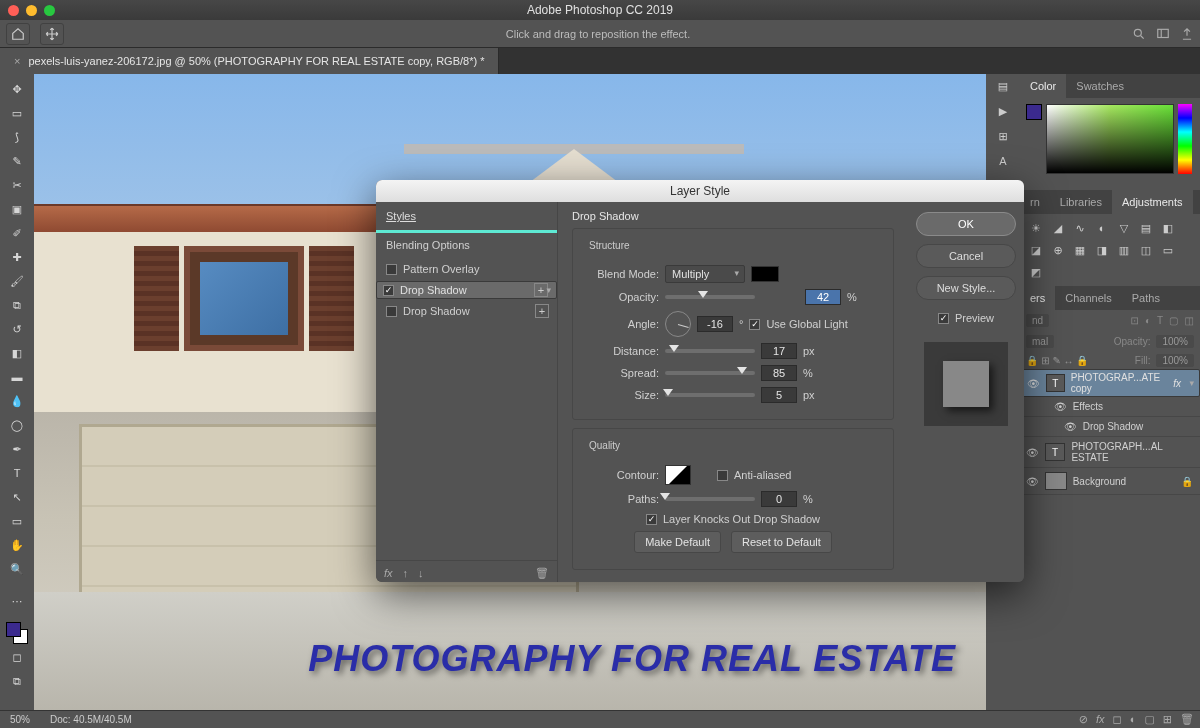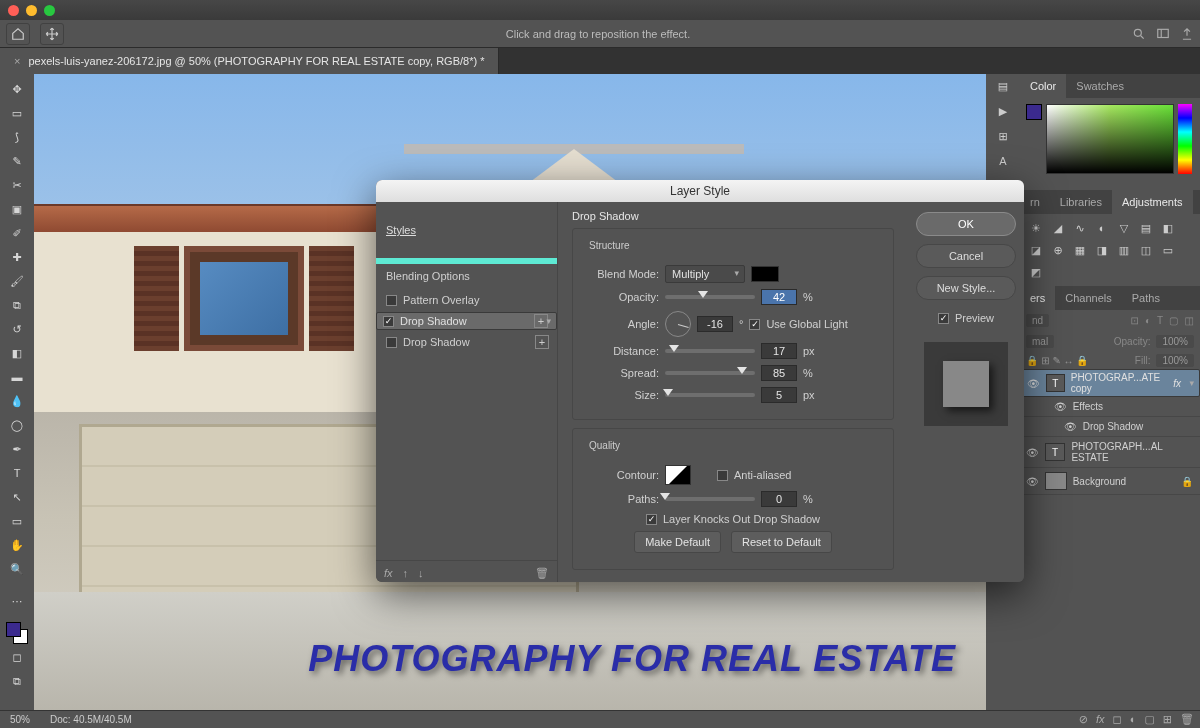--- a/index.html
+++ b/index.html
@@ -54,38 +54,38 @@
   .layerrow.sel{background:#6a849c;}
   .thumb{width:22px;height:18px;background:#888;border:1px solid #333;font-size:10px;display:flex;align-items:center;justify-content:center;color:#fff;}
   .thumb.T{background:#5a5a5a;}
   .statusbar{height:18px;background:#535353;display:flex;align-items:center;padding:0 10px;gap:20px;color:#ccc;font-size:10px;border-top:1px solid #333;}
   .rstatus{position:absolute;right:6px;bottom:2px;display:flex;gap:8px;color:#aaa;font-size:11px;}
   
   .dialog{position:absolute;left:376px;top:180px;width:648px;height:402px;background:#535353;border-radius:6px;box-shadow:0 12px 40px rgba(0,0,0,.6);display:flex;flex-direction:column;overflow:hidden;}
   .dlg-title{height:22px;background:linear-gradient(#f4f4f4,#dedede);color:#333;font-size:12px;text-align:center;line-height:22px;}
   .dlg-body{flex:1;display:flex;}
   .dlg-left{width:182px;background:#535353;border-right:1px solid #464646;display:flex;flex-direction:column;}
-  .dlg-lhead{padding:22px 10px;color:#ddd;font-size:11px;border-bottom:6px solid #5eead4;text-decoration:underline;}
+  .dlg-lhead{padding:8px 10px;color:#ddd;font-size:11px;border-bottom:3px solid #5eead4;text-decoration:underline;}
   .dlg-litem{padding:6px 10px;display:flex;align-items:center;gap:6px;color:#d0d0d0;position:relative;}
   .dlg-litem.sel{background:#6a6a6a;}
   .chk{width:11px;height:11px;border:1px solid #888;background:#3a3a3a;display:inline-flex;align-items:center;justify-content:center;font-size:9px;color:#fff;}
   .chk.on::after{content:"✓";}
   .plusicon{position:absolute;right:8px;width:14px;height:14px;border:1px solid #888;font-size:11px;text-align:center;line-height:12px;color:#ccc;}
   .dlg-lfoot{margin-top:auto;padding:6px 8px;display:flex;gap:10px;color:#aaa;border-top:1px solid #474747;}
   .dlg-lfoot .sp{flex:1;}
   .dlg-mid{flex:1;padding:8px 14px;background:#535353;overflow:auto;}
   .sect-title{color:#e6e6e6;font-size:11px;margin-bottom:6px;}
   .sect-fs{border:1px solid #474747;border-radius:3px;padding:10px;margin-bottom:8px;}
   .sect-fs .leg{font-size:10px;color:#ccc;margin:-16px 0 8px 2px;background:#535353;display:inline-block;padding:0 4px;}
   .row{display:flex;align-items:center;gap:6px;margin:6px 0;font-size:11px;}
   .row .lab{width:76px;text-align:right;color:#d0d0d0;}
   .sel{background:#4a4a4a;border:1px solid #3a3a3a;padding:2px 18px 2px 6px;color:#e0e0e0;border-radius:2px;position:relative;min-width:80px;}
   .sel::after{content:"▾";position:absolute;right:5px;color:#aaa;font-size:9px;}
   .num{width:36px;background:#3a3a3a;border:1px solid #2b2b2b;color:#e4e4e4;text-align:center;padding:1px 2px;font-size:11px;}
-  .num.hl{background:#4a74ab;color:#fff;}
+  .num.hl{background:#4a74ab;color:#fff;margin-left:44px;}
   .slider{flex:1;max-width:90px;height:4px;background:#6e6e6e;position:relative;border-radius:2px;}
   .slider .h{position:absolute;top:-4px;width:0;height:0;border-left:5px solid transparent;border-right:5px solid transparent;border-top:7px solid #e4e4e4;transform:translateX(-5px);}
   .colorbox{width:28px;height:16px;background:#000;border:1px solid #333;}
   .anglecirc{width:26px;height:26px;border:1px solid #888;border-radius:50%;position:relative;}
   .anglecirc .hand{position:absolute;left:50%;top:50%;width:11px;height:1px;background:#ccc;transform-origin:left center;transform:rotate(16deg);}
   .contourbox{width:26px;height:20px;background:linear-gradient(135deg,#fff 49%,#000 51%);border:1px solid #333;}
   .btn{background:#5d5d5d;border:1px solid #474747;border-radius:3px;padding:4px 10px;color:#e4e4e4;font-size:11px;}
   .dlg-right{width:116px;padding:10px 8px;display:flex;flex-direction:column;gap:8px;background:#535353;}
   .rb{display:block;width:100%;text-align:center;border-radius:12px;padding:5px 0;font-size:11px;}
   .rb.ok{background:#6a6a6a;border:1px solid #8a8a8a;color:#fff;}
@@ -97,20 +97,21 @@
 </style>
 </head>
 <body>
 
 <div class="titlebar">
   <div class="traffic">
     <div class="dot red"></div>
     <div class="dot yellow"></div>
     <div class="dot green"></div>
   </div>
+  <div class="title-center">Adobe Photoshop CC 2019</div>
 </div>
 
 <div class="optionsbar">
   <div class="homebtn">
     <svg width="14" height="14" viewBox="0 0 24 24" fill="none" stroke="#ccc" stroke-width="2">
         <path d="M3 11l9-8 9 8v10H3z"></path>
       </svg>
   </div>
   <div class="movebtn">
     <svg width="14" height="14" viewBox="0 0 24 24" stroke="#ccc" stroke-width="2" fill="none">

